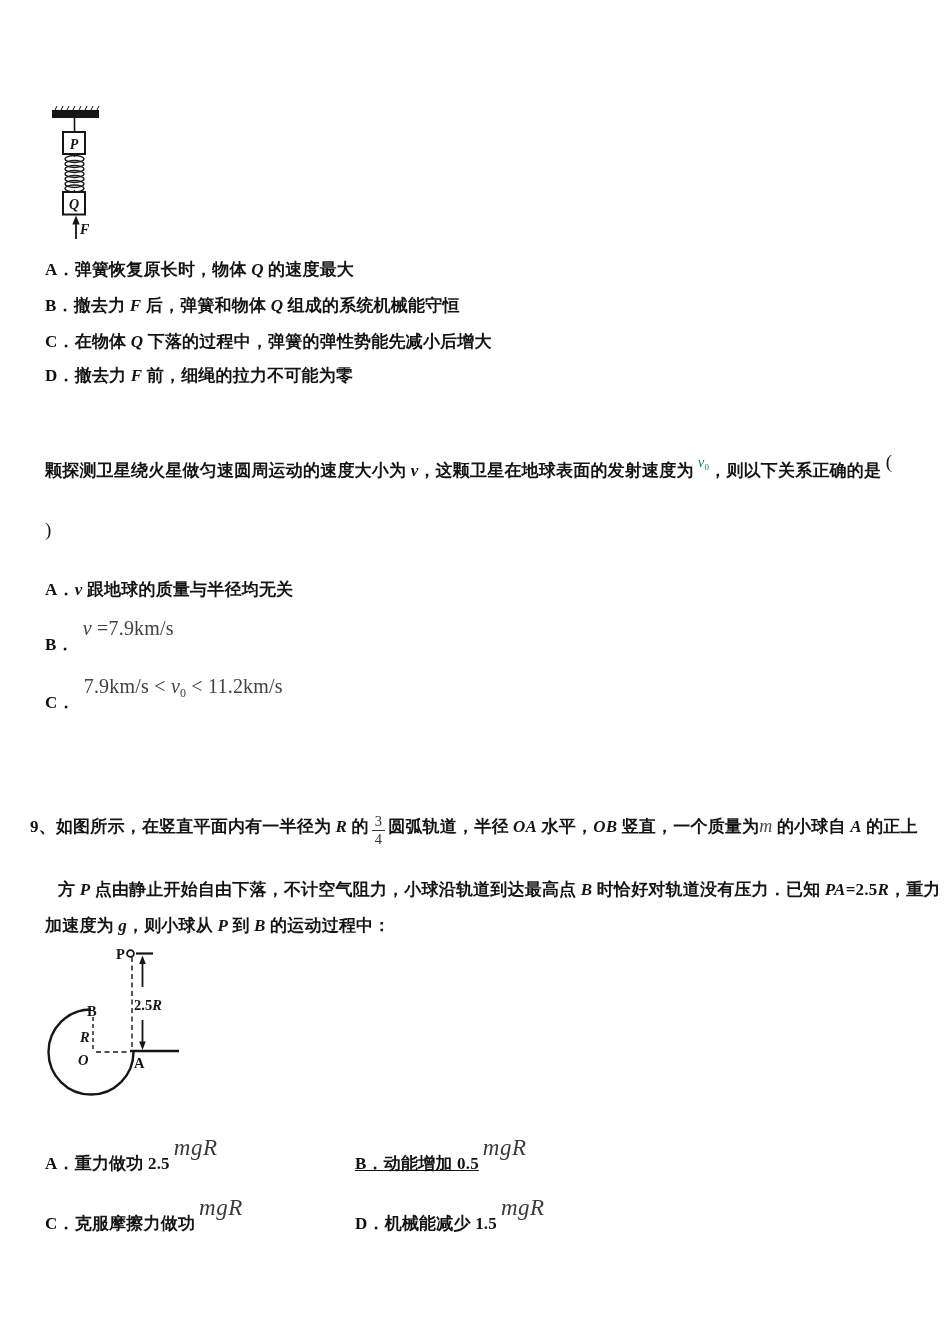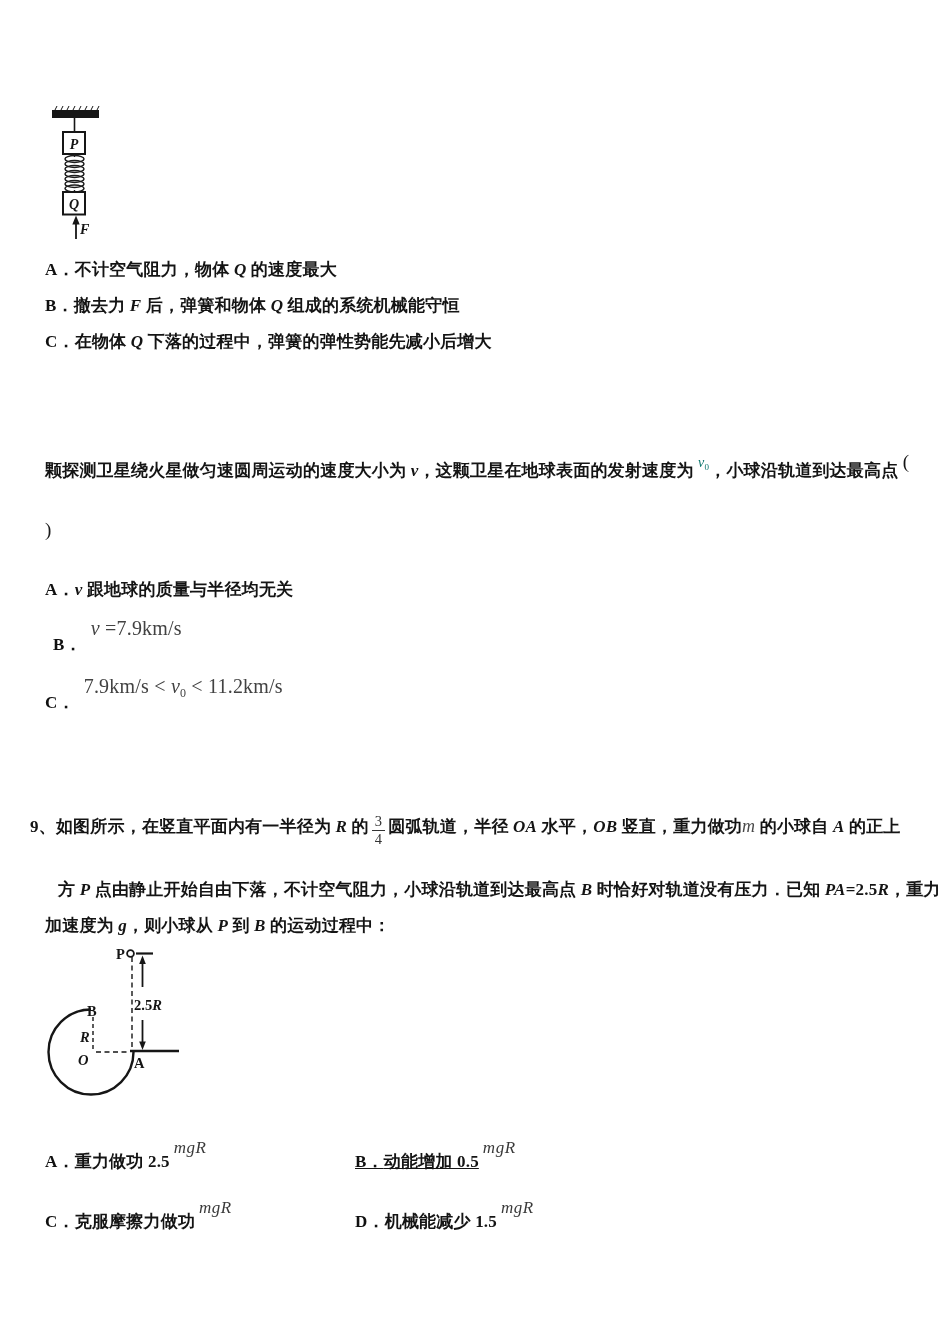--- a/index.html
+++ b/index.html
@@ -23,21 +23,21 @@
   .opt-formula .seg-fi{font-style:italic;}
   .opt-formula .seg-sub{font-size:12px;vertical-align:-4px;}
   
   .frac{display:inline-flex;flex-direction:column;align-items:center;vertical-align:-6px;
         position:relative;top:-12px;font-size:14.5px;line-height:1.15;color:#333;
         font-weight:500;margin:0 3px;}
   .frac-num{border-bottom:1.2px solid #333;padding:0 3px;}
   .frac-den{}
   
   .mgr{display:inline-block;position:relative;top:-14px;margin-left:4px;
-       font-style:italic;font-size:17px;font-weight:500;color:#3a3a3a;letter-spacing:0.5px;text-align:center;}
+       font-style:italic;font-size:23px;font-weight:500;color:#3a3a3a;letter-spacing:0.5px;text-align:center;}
   .paren{font-size:19px;font-weight:500;color:#1a1a1a;}
   svg text{font-family:"Liberation Serif","DejaVu Serif",serif;}
   .boxlabel{font-size:14px;font-weight:700;font-style:italic;fill:#151515;}
   .diaglabel{font-size:14.5px;font-weight:700;fill:#151515;}
   .diaglabel-i{font-size:14.5px;font-weight:700;font-style:italic;fill:#151515;}
 </style>
 </head>
 <body>
 
 <div class="page">
@@ -69,46 +69,49 @@
       <line x1="24.5" y1="87" x2="24.5" y2="89" stroke-width="1.4"></line>
     </g>
     <rect x="13" y="89" width="22" height="22.5" fill="#ffffff" stroke="#161616" stroke-width="2"></rect>
     <text x="24" y="106" text-anchor="middle" class="boxlabel">Q</text>
     <line x1="26" y1="136" x2="26" y2="117" stroke="#161616" stroke-width="1.8"></line>
     <polygon points="26,112.5 22.3,121.5 29.7,121.5" fill="#161616"></polygon>
     <text x="30" y="131" class="boxlabel">F</text>
   </svg>
 
   <div class="line" style="left:45px;top:258px;">
-    <span class="opt-label">A．</span><span class="opt-text"><span class="seg-r">不计空气阻力，物体 </span><span class="seg-i">Q</span><span class="seg-r"> 的速度最大</span></span>
+    <span class="opt-label">A．</span><span class="opt-text"><span class="seg-r">弹簧恢复原长时，物体 </span><span class="seg-i">Q</span><span class="seg-r"> 的速度最大</span></span>
   </div>
   <div class="line" style="left:45px;top:294px;">
     <span class="opt-label">B．</span><span class="opt-text"><span class="seg-r">撤去力 </span><span class="seg-i">F</span><span class="seg-r"> 后，弹簧和物体 </span><span class="seg-i">Q</span><span class="seg-r"> 组成的系统机械能守恒</span></span>
   </div>
   <div class="line" style="left:45px;top:330px;">
     <span class="opt-label">C．</span><span class="opt-text"><span class="seg-r">在物体 </span><span class="seg-i">Q</span><span class="seg-r"> 下落的过程中，弹簧的弹性势能先减小后增大</span></span>
   </div>
+  <div class="line" style="left:45px;top:364px;">
+    <span class="opt-label">D．</span><span class="opt-text"><span class="seg-r">撤去力 </span><span class="seg-i">F</span><span class="seg-r"> 前，细绳的拉力不可能为零</span></span>
+  </div>
 
-  <div class="line" style="left:45px;top:458px;"><span class="seg-r">颗探测卫星绕火星做匀速圆周运动的速度大小为 </span><span class="seg-i">v</span><span class="seg-r">，这颗卫星在地球表面的发射速度为 </span><span class="seg-supi">v<span class="seg-sub">0</span></span><span class="seg-r">，小球沿轨道到达最高点 </span><span class="seg-sup">(</span></div>
+  <div class="line" style="left:45px;top:458px;"><span class="seg-r">颗探测卫星绕火星做匀速圆周运动的速度大小为 </span><span class="seg-i">v</span><span class="seg-r">，这颗卫星在地球表面的发射速度为 </span><span class="seg-supi">v<span class="seg-sub">0</span></span><span class="seg-r">，则以下关系正确的是 </span><span class="seg-sup">(</span></div>
   <div class="line paren" style="left:45px;top:518px;">)</div>
 
   <div class="line" style="left:45px;top:578px;">
     <span class="opt-label">A．</span><span class="opt-text"><span class="seg-i">v</span><span class="seg-r"> 跟地球的质量与半径均无关</span></span>
   </div>
-  <div class="line" style="left:53px;top:631px;">
+  <div class="line" style="left:45px;top:631px;">
     <span class="opt-label">B．</span><span class="opt-formula"><span class="seg-fi">v </span><span class="seg-r">=7.9km/s</span></span>
   </div>
   <div class="line" style="left:45px;top:689px;">
     <span class="opt-label">C．</span><span class="opt-formula"><span class="seg-r">7.9km/s &lt; </span><span class="seg-fi">v<span class="seg-sub">0</span></span><span class="seg-r"> &lt; 11.2km/s</span></span>
   </div>
 
   <div class="line" style="left:30px;top:814px;"><span class="seg-r">9、如图所示，在竖直平面内有一半径为 </span><span class="seg-i">R</span><span class="seg-r"> 的</span><span class="frac">
         <span class="frac-num">3</span>
         <span class="frac-den">4</span>
-      </span><span class="seg-r">圆弧轨道，半径 </span><span class="seg-i">OA</span><span class="seg-r"> 水平，</span><span class="seg-i">OB</span><span class="seg-r"> 竖直，重力做功</span><span class="seg-gi">m</span><span class="seg-r"> 的小球自 </span><span class="seg-i">A</span><span class="seg-r"> 的正上</span></div>
+      </span><span class="seg-r">圆弧轨道，半径 </span><span class="seg-i">OA</span><span class="seg-r"> 水平，</span><span class="seg-i">OB</span><span class="seg-r"> 竖直，一个质量为</span><span class="seg-gi">m</span><span class="seg-r"> 的小球自 </span><span class="seg-i">A</span><span class="seg-r"> 的正上</span></div>
   <div class="line" style="left:58px;top:878px;"><span class="seg-r">方 </span><span class="seg-i">P</span><span class="seg-r"> 点由静止开始自由下落，不计空气阻力，小球沿轨道到达最高点 </span><span class="seg-i">B</span><span class="seg-r"> 时恰好对轨道没有压力．已知 </span><span class="seg-i">PA</span><span class="seg-r">=2.5</span><span class="seg-i">R</span><span class="seg-r">，重力</span></div>
   <div class="line" style="left:45px;top:914px;"><span class="seg-r">加速度为 </span><span class="seg-i">g</span><span class="seg-r">，则小球从 </span><span class="seg-i">P</span><span class="seg-r"> 到 </span><span class="seg-i">B</span><span class="seg-r"> 的运动过程中：</span></div>
 
   <svg class="abs" style="left:40px;top:942px;" width="155" height="175" viewBox="0 0 155 175">
 
     <line x1="92" y1="15" x2="92" y2="110" stroke="#161616" stroke-width="1.4" stroke-dasharray="5,3.5"></line>
 
     <circle cx="90.5" cy="11.5" r="3.4" fill="#ffffff" stroke="#161616" stroke-width="1.8"></circle>
     <text x="76" y="17" class="diaglabel">P</text>
 

